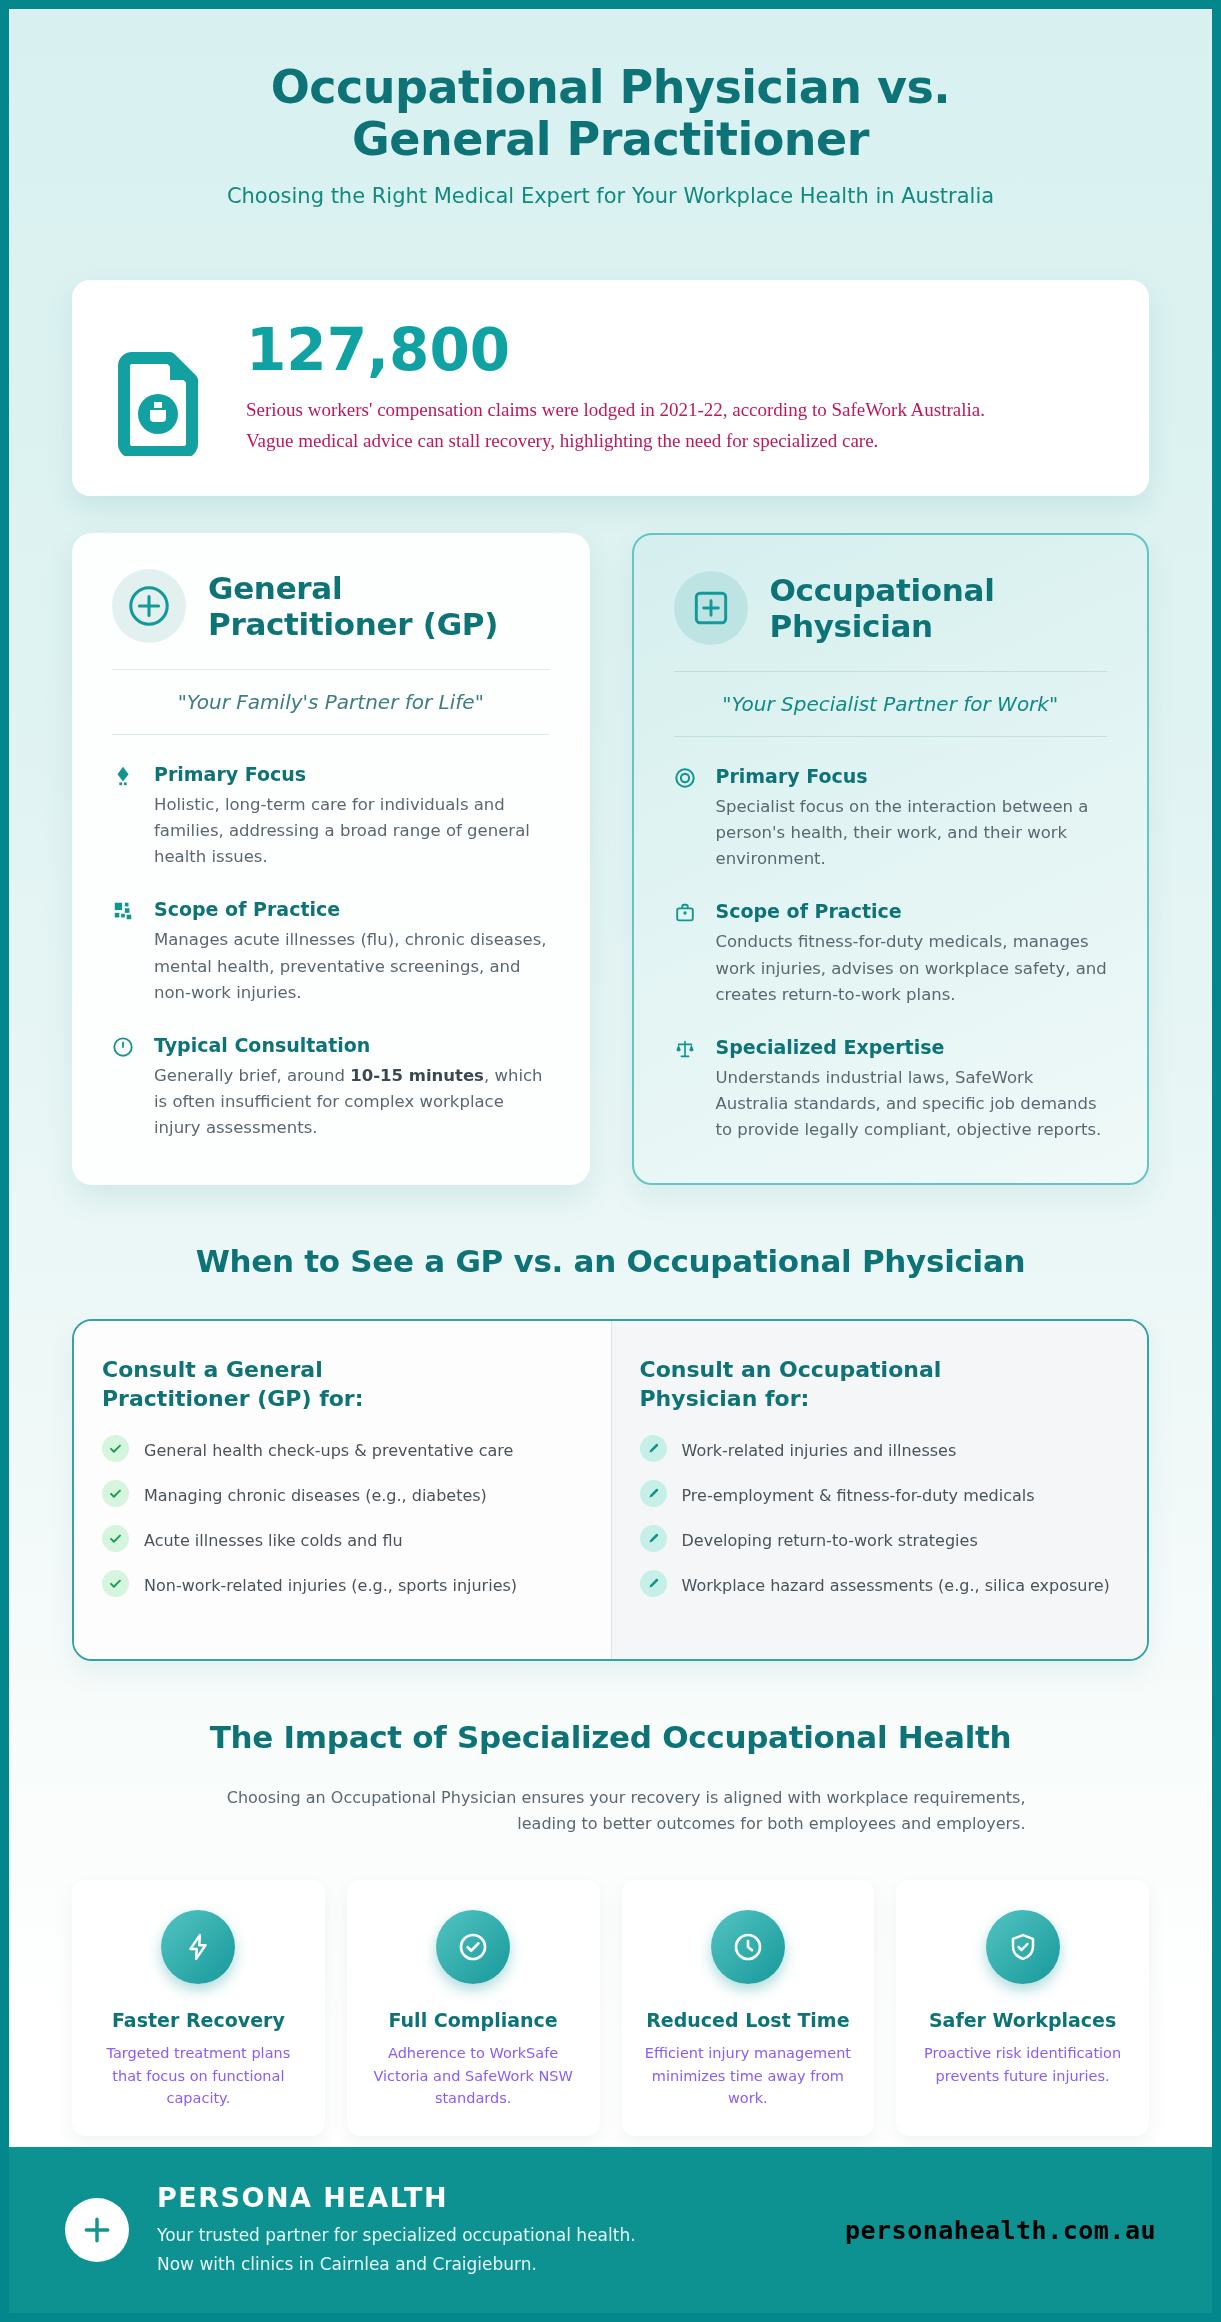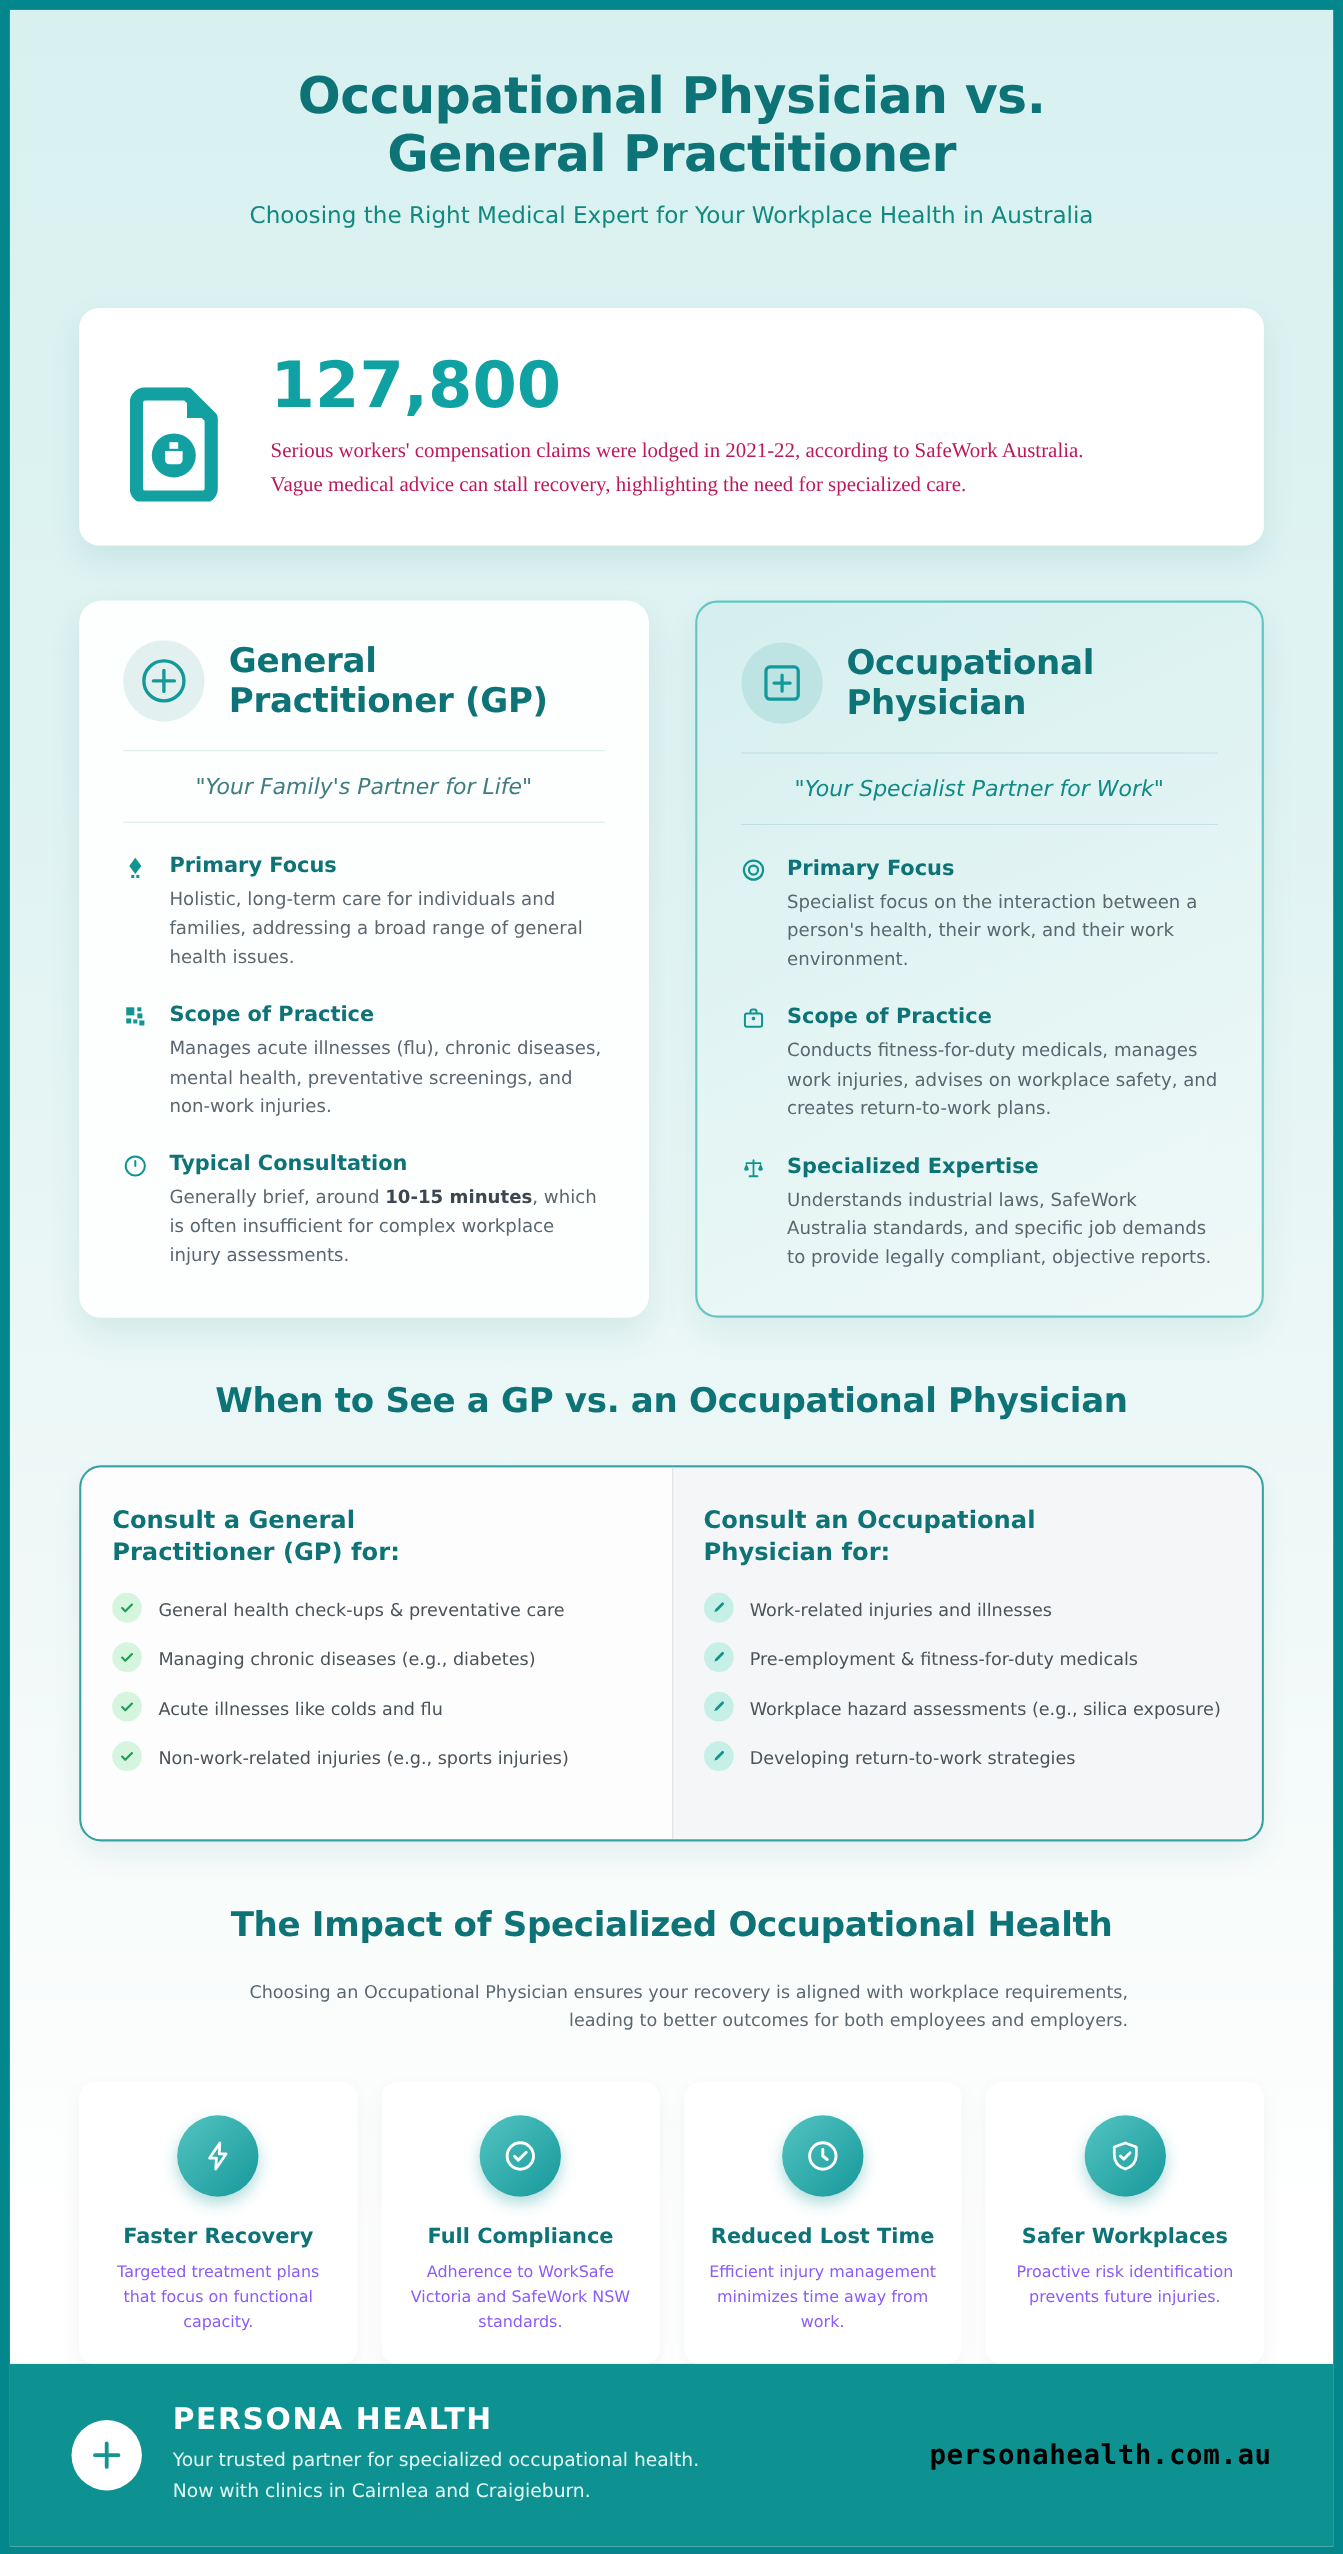--- a/index.html
+++ b/index.html
@@ -60,21 +60,21 @@
     margin-top: 14px;
     color: #be185d;
     font-size: 19px;
     line-height: 1.62;
     max-width: 780px;
     font-family: Liberation Serif, serif;
   }
 
   
   .compare-grid {
-    margin-top: 50px;
+    margin-top: 37px;
     display: grid;
     grid-template-columns: 1fr 1fr;
     gap: 42px;
   }
   .doc-card {
     border-radius: 20px;
     padding: 36px 40px 40px;
   }
   .doc-card.gp {
     background: #fdfefe;
@@ -454,29 +454,29 @@
                 </svg>
             </span>
             <span class="consult-item-text">Pre-employment &amp; fitness-for-duty medicals</span>
           </li>
           <li class="consult-item">
             <span class="bullet-circle mint">
               <svg viewBox="0 0 16 16" width="13" height="13">
                   <path d="M3 13 l1 -3.2 L11.2 2.6 a1.4 1.4 0 0 1 2 0 l0.2 0.2 a1.4 1.4 0 0 1 0 2 L6.2 12 z" fill="currentColor"></path>
                 </svg>
             </span>
+            <span class="consult-item-text">Developing return-to-work strategies</span>
+          </li>
+          <li class="consult-item">
+            <span class="bullet-circle mint">
+              <svg viewBox="0 0 16 16" width="13" height="13">
+                  <path d="M3 13 l1 -3.2 L11.2 2.6 a1.4 1.4 0 0 1 2 0 l0.2 0.2 a1.4 1.4 0 0 1 0 2 L6.2 12 z" fill="currentColor"></path>
+                </svg>
+            </span>
             <span class="consult-item-text">Workplace hazard assessments (e.g., silica exposure)</span>
-          </li>
-          <li class="consult-item">
-            <span class="bullet-circle mint">
-              <svg viewBox="0 0 16 16" width="13" height="13">
-                  <path d="M3 13 l1 -3.2 L11.2 2.6 a1.4 1.4 0 0 1 2 0 l0.2 0.2 a1.4 1.4 0 0 1 0 2 L6.2 12 z" fill="currentColor"></path>
-                </svg>
-            </span>
-            <span class="consult-item-text">Developing return-to-work strategies</span>
           </li>
         </ul>
       </div>
     </div>
 
     <h2 class="section-heading">The Impact of Specialized Occupational Health</h2>
     <p class="impact-intro">Choosing an Occupational Physician ensures your recovery is aligned with workplace requirements, leading to better outcomes for both employees and employers.</p>
 
     <div class="impact-grid">
       <div class="impact-card">

